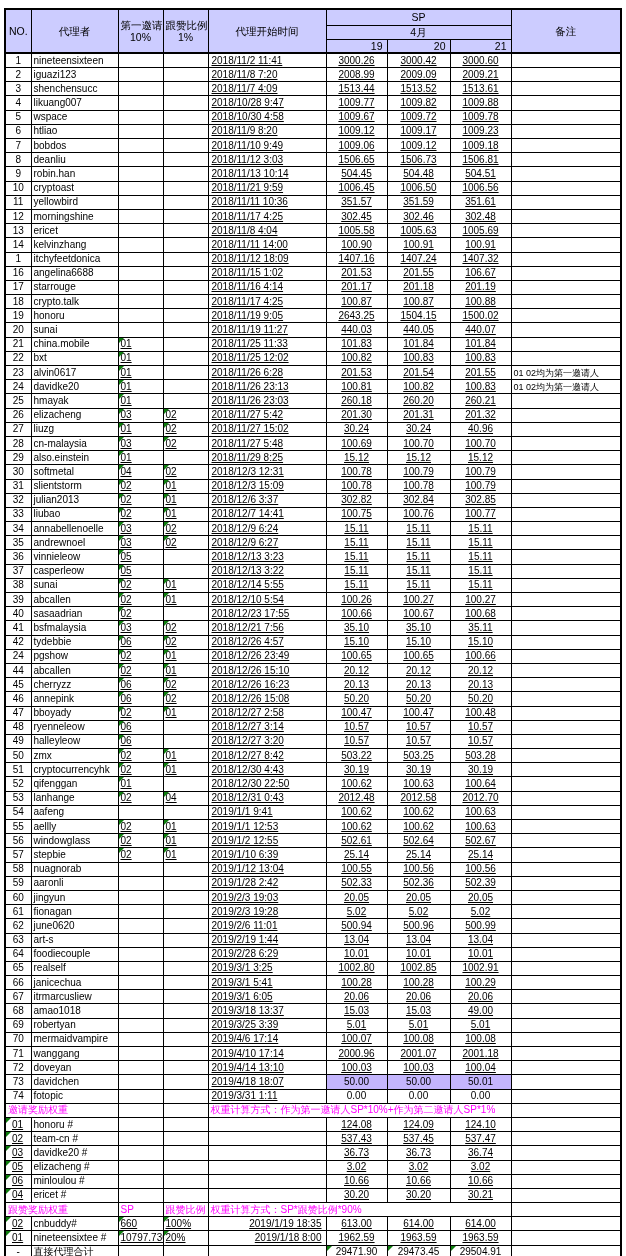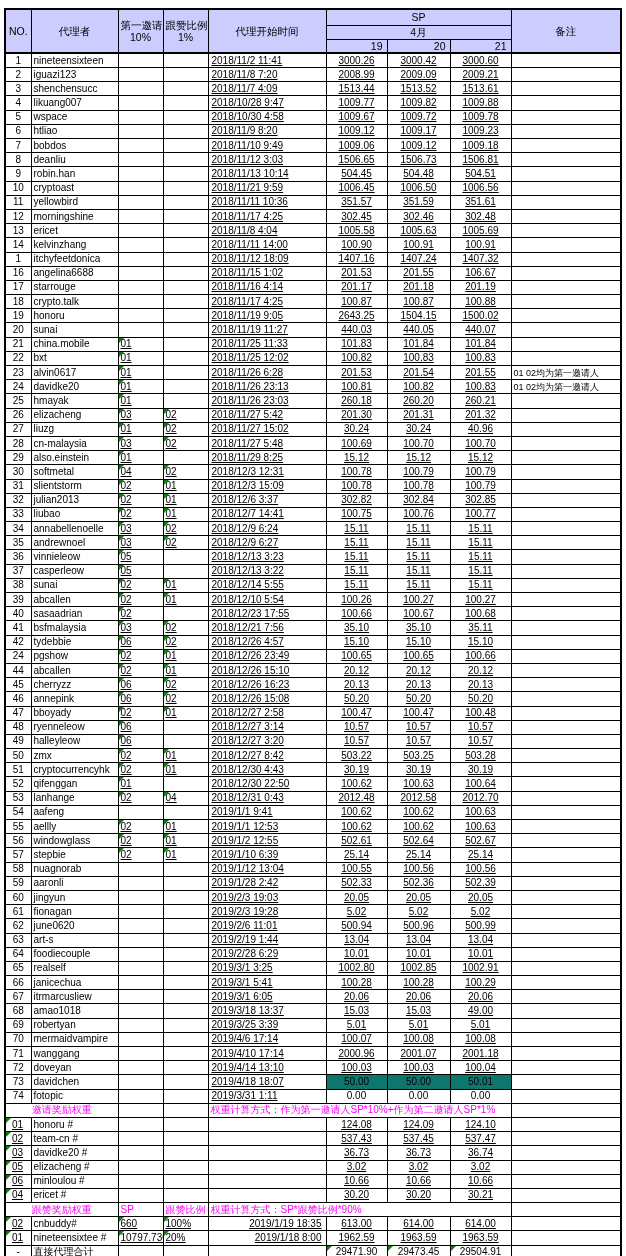--- a/index.html
+++ b/index.html
@@ -13,24 +13,24 @@
   thead{border-bottom:2px solid #000;}
   thead tr.days th{text-align:right;padding-right:4px;}
   td.no{text-align:center;}
   td.code-no{text-align:left;padding-left:6px;position:relative;}
   td.agent{text-align:left;}
   td.inv{text-align:left;position:relative;}
   td.date{text-align:left;padding-left:3px;}
   td.date-r{text-align:right;padding-right:4px;}
   td.sp{text-align:center;position:relative;}
   td.remark{text-align:left;font-size:9px;}
-  td.hl{background:#0f766e;}
+  td.hl{background:#c4b5fd;}
   .u{text-decoration:underline;text-underline-offset:1px;}
   .pink{color:#ff00ff;}
-  td.section-label{border-right:none;text-align:center;}
+  td.section-label{border-right:none;}
   .tri{position:absolute;top:0;left:0;width:0;height:0;
        border-top:5px solid #0e7d0e;border-right:5px solid transparent;display:block;}
 </style>
 </head>
 <body>
 
 <div class="sheet">
 <table>
   <colgroup>
     <col style="width:26px">

